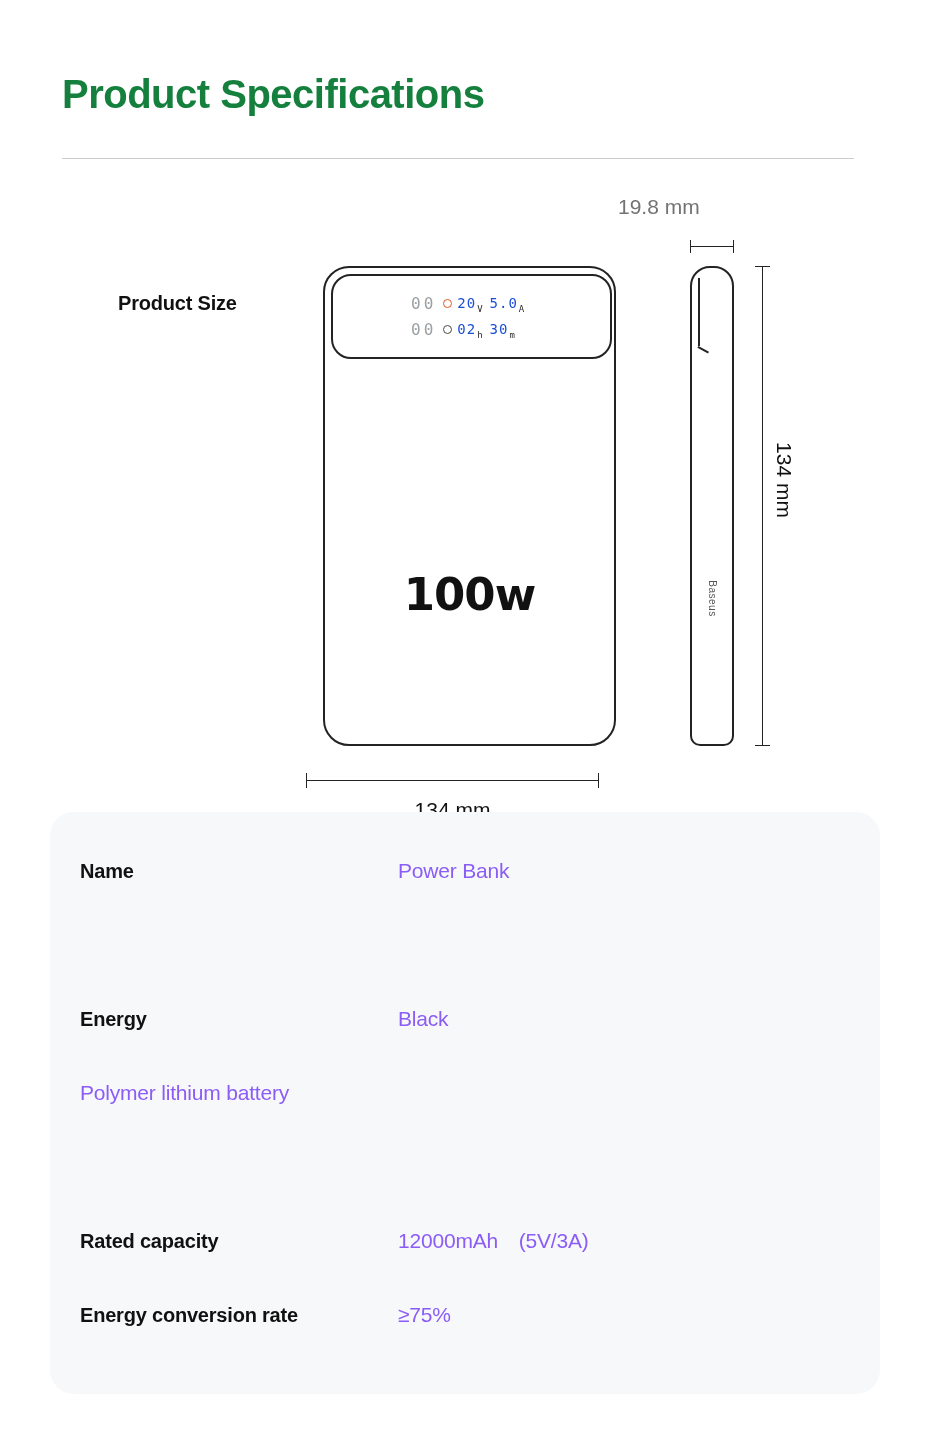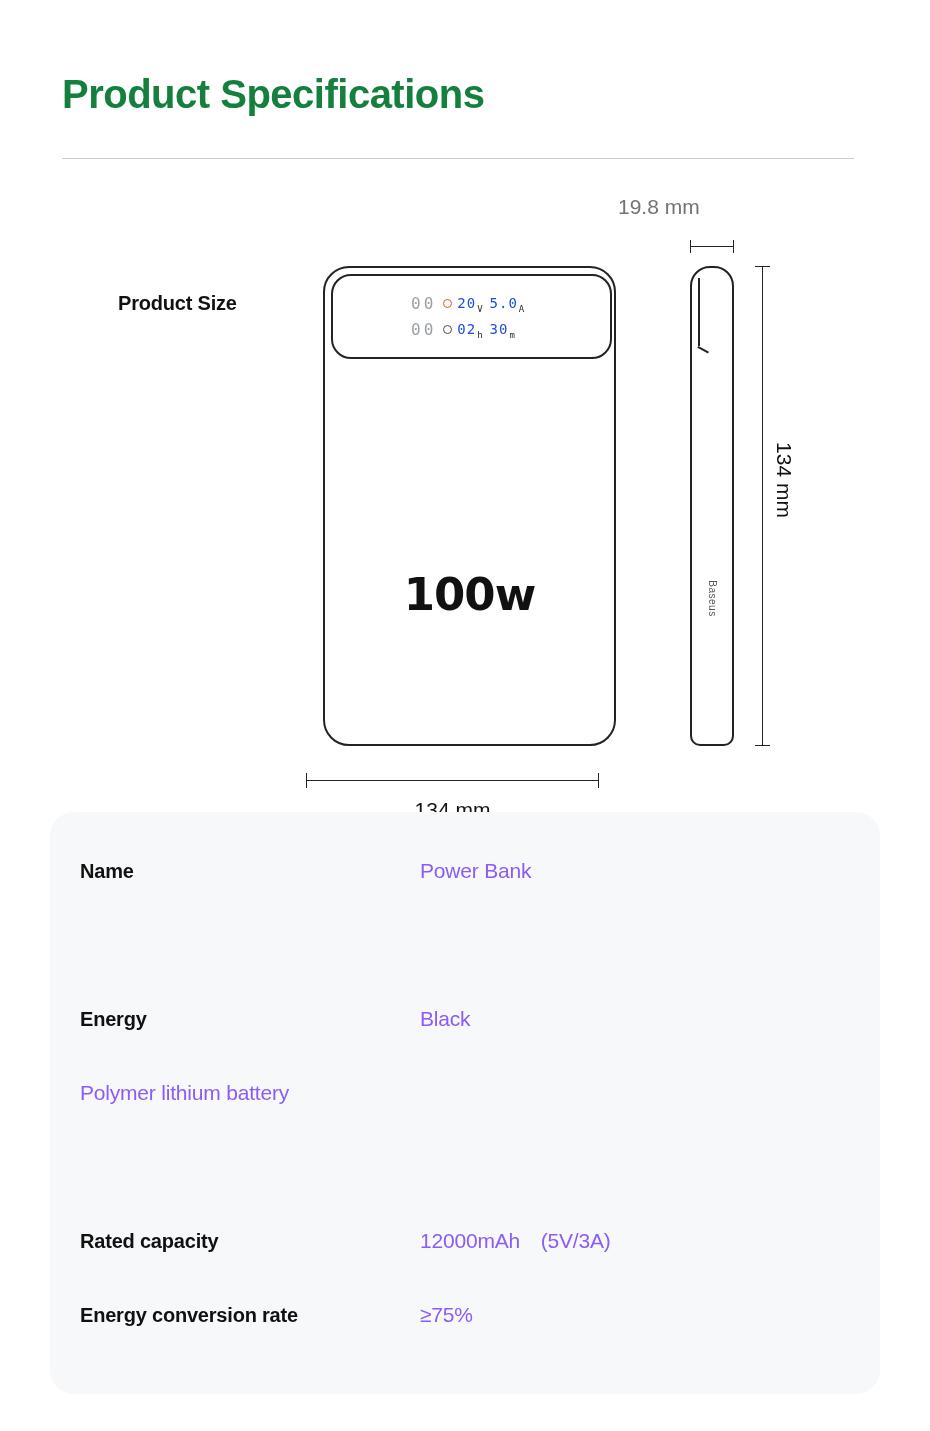--- a/index.html
+++ b/index.html
@@ -296,21 +296,20 @@
     background: #f7f8fa;
     border-radius: 24px;
   }
   .spec-row {
     position: absolute;
     left: 30px;
     width: 780px;
     height: 74px;
     display: flex;
     align-items: center;
-    gap: 22px;
   }
   .spec-key {
     width: 318px;
     font-size: 20px;
     font-weight: bold;
     color: #111111;
     letter-spacing: -0.2px;
   }
   .spec-val {
     font-size: 21px;

